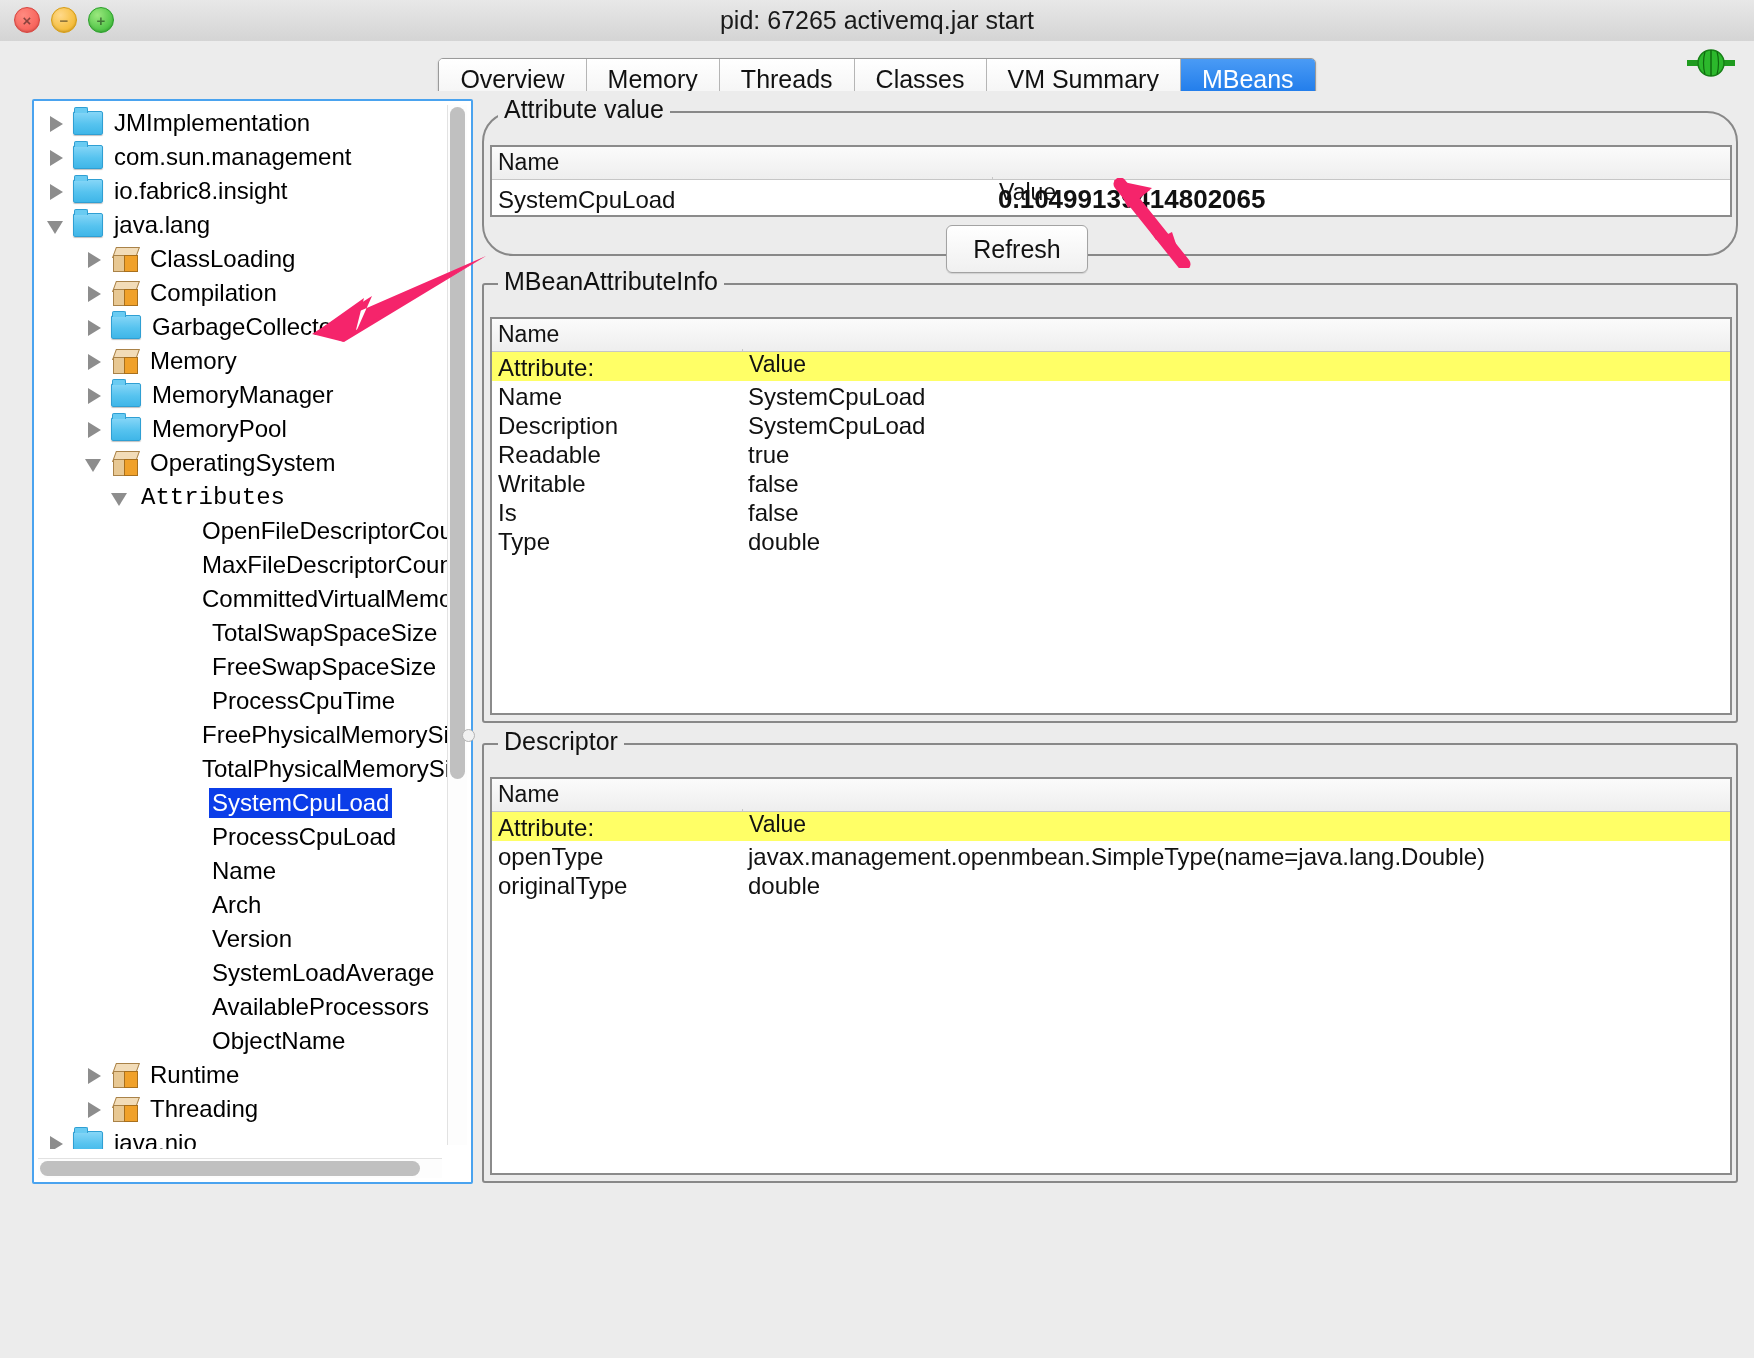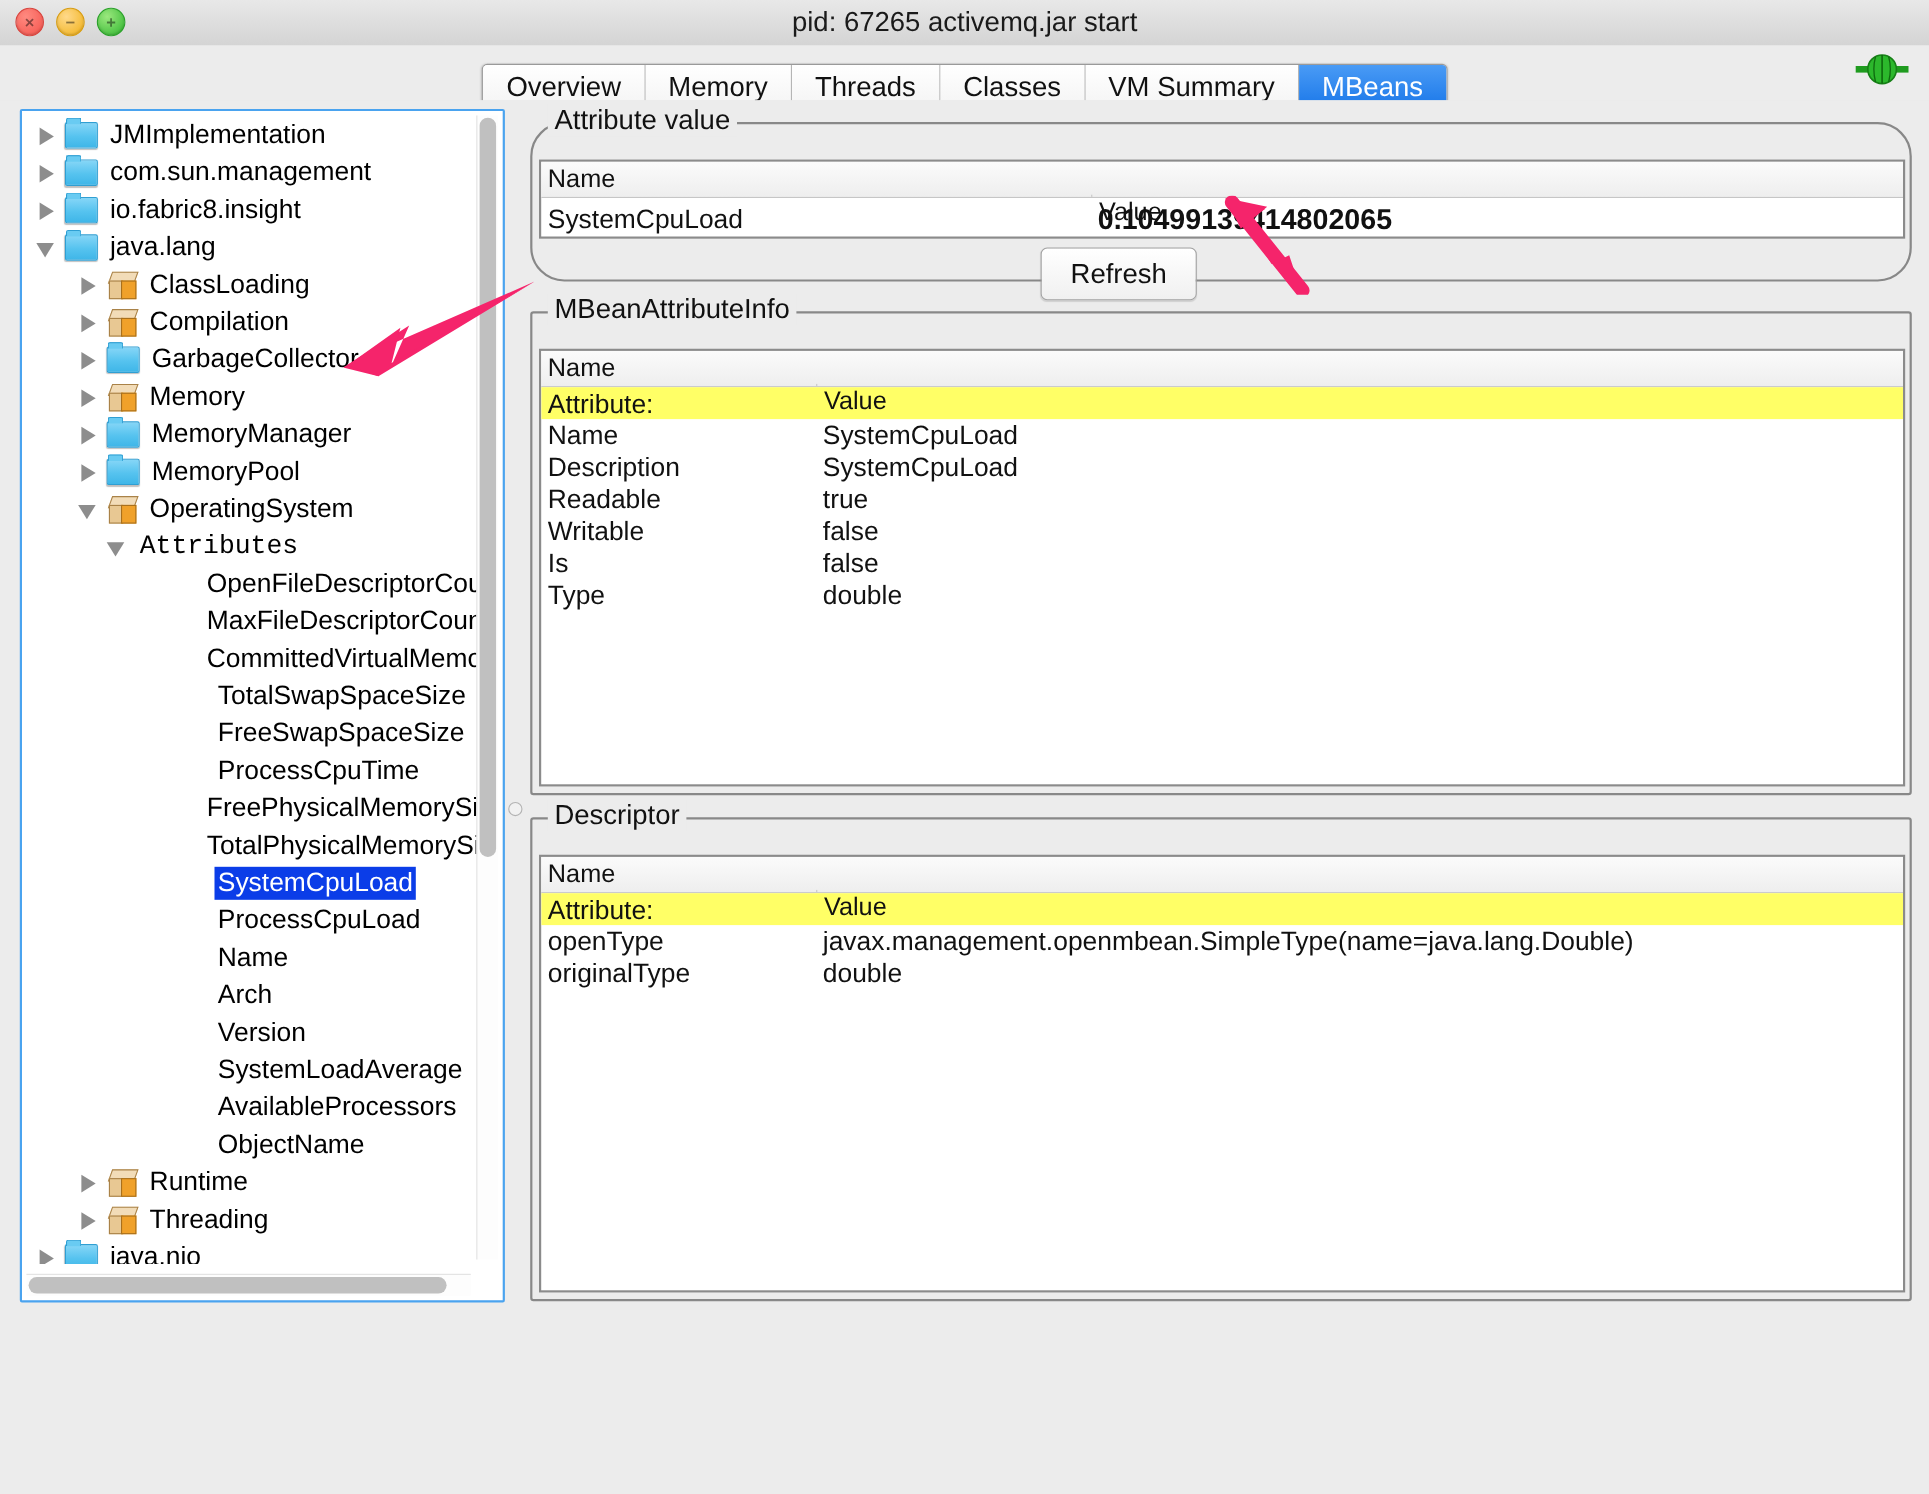--- a/index.html
+++ b/index.html
@@ -76,21 +76,21 @@
 
   
   .content {
     position: absolute; left: 0; top: 91px;
     width: 1754px; height: 1267px;
     background: #ececec;
   }
 
   
   .treepanel {
-    position: absolute; left: 18px; top: 8px;
+    position: absolute; left: 32px; top: 8px;
     width: 441px; height: 1085px;
     background: #ffffff;
     border: 2px solid #4aa3ef;
     border-radius: 2px;
     box-sizing: border-box;
     overflow: hidden;
   }
   .tree {
     position: absolute; left: 0; top: 0;
     width: 414px; height: 1048px;

